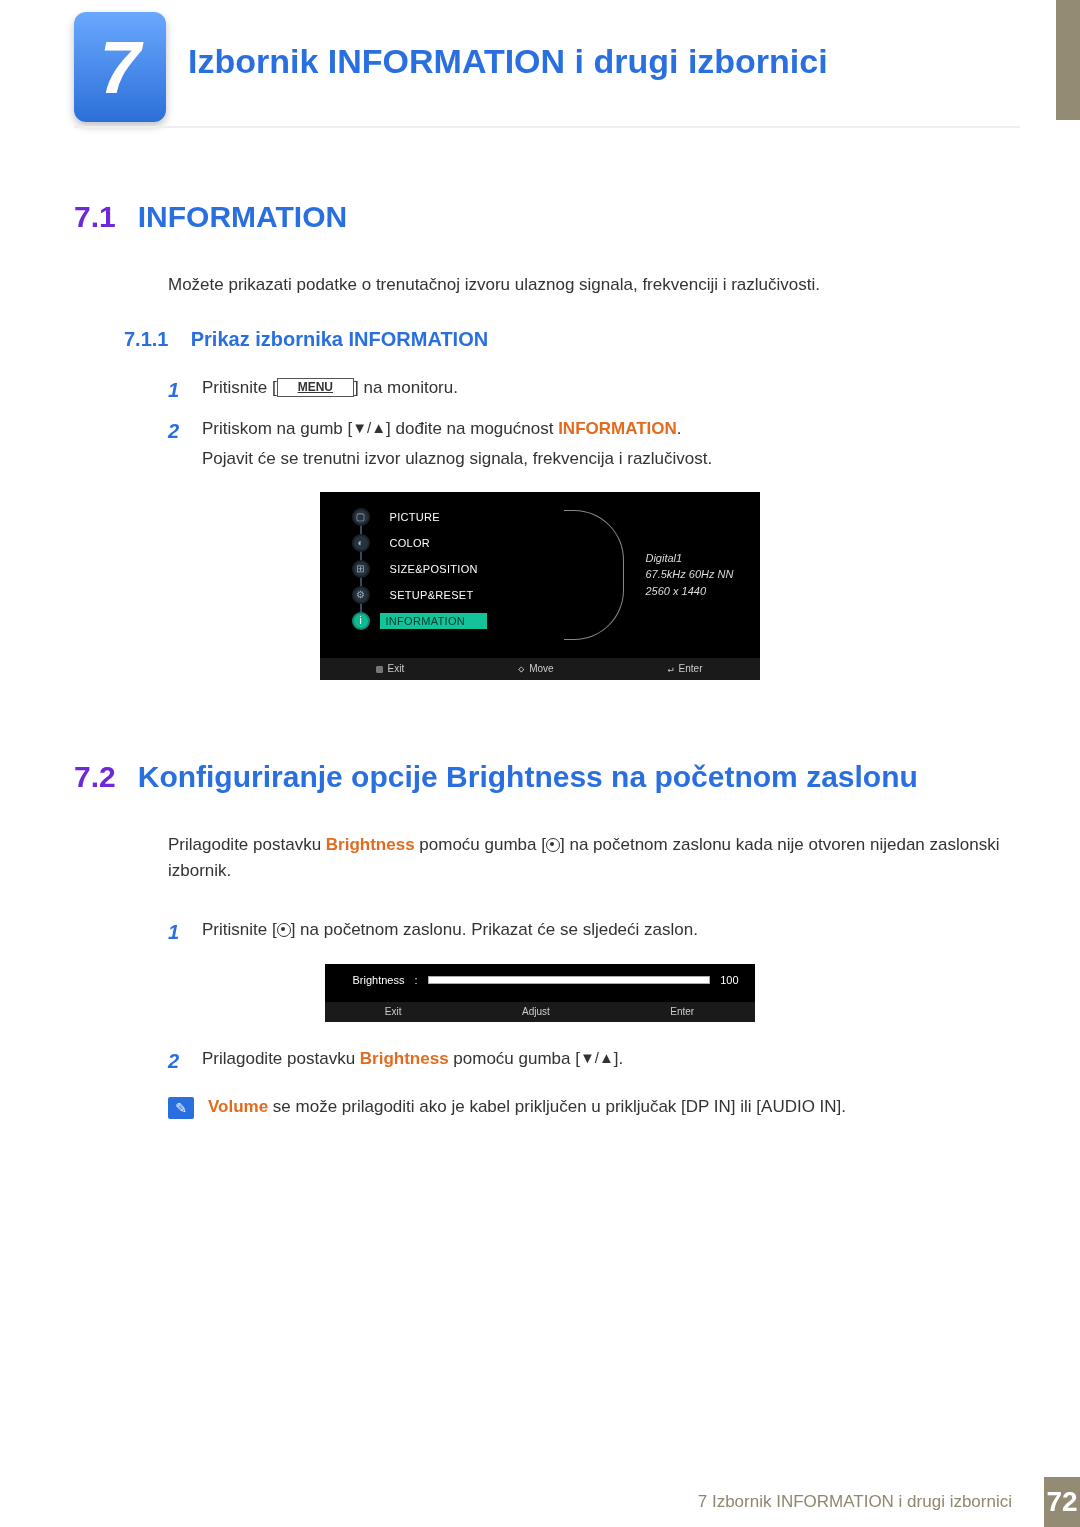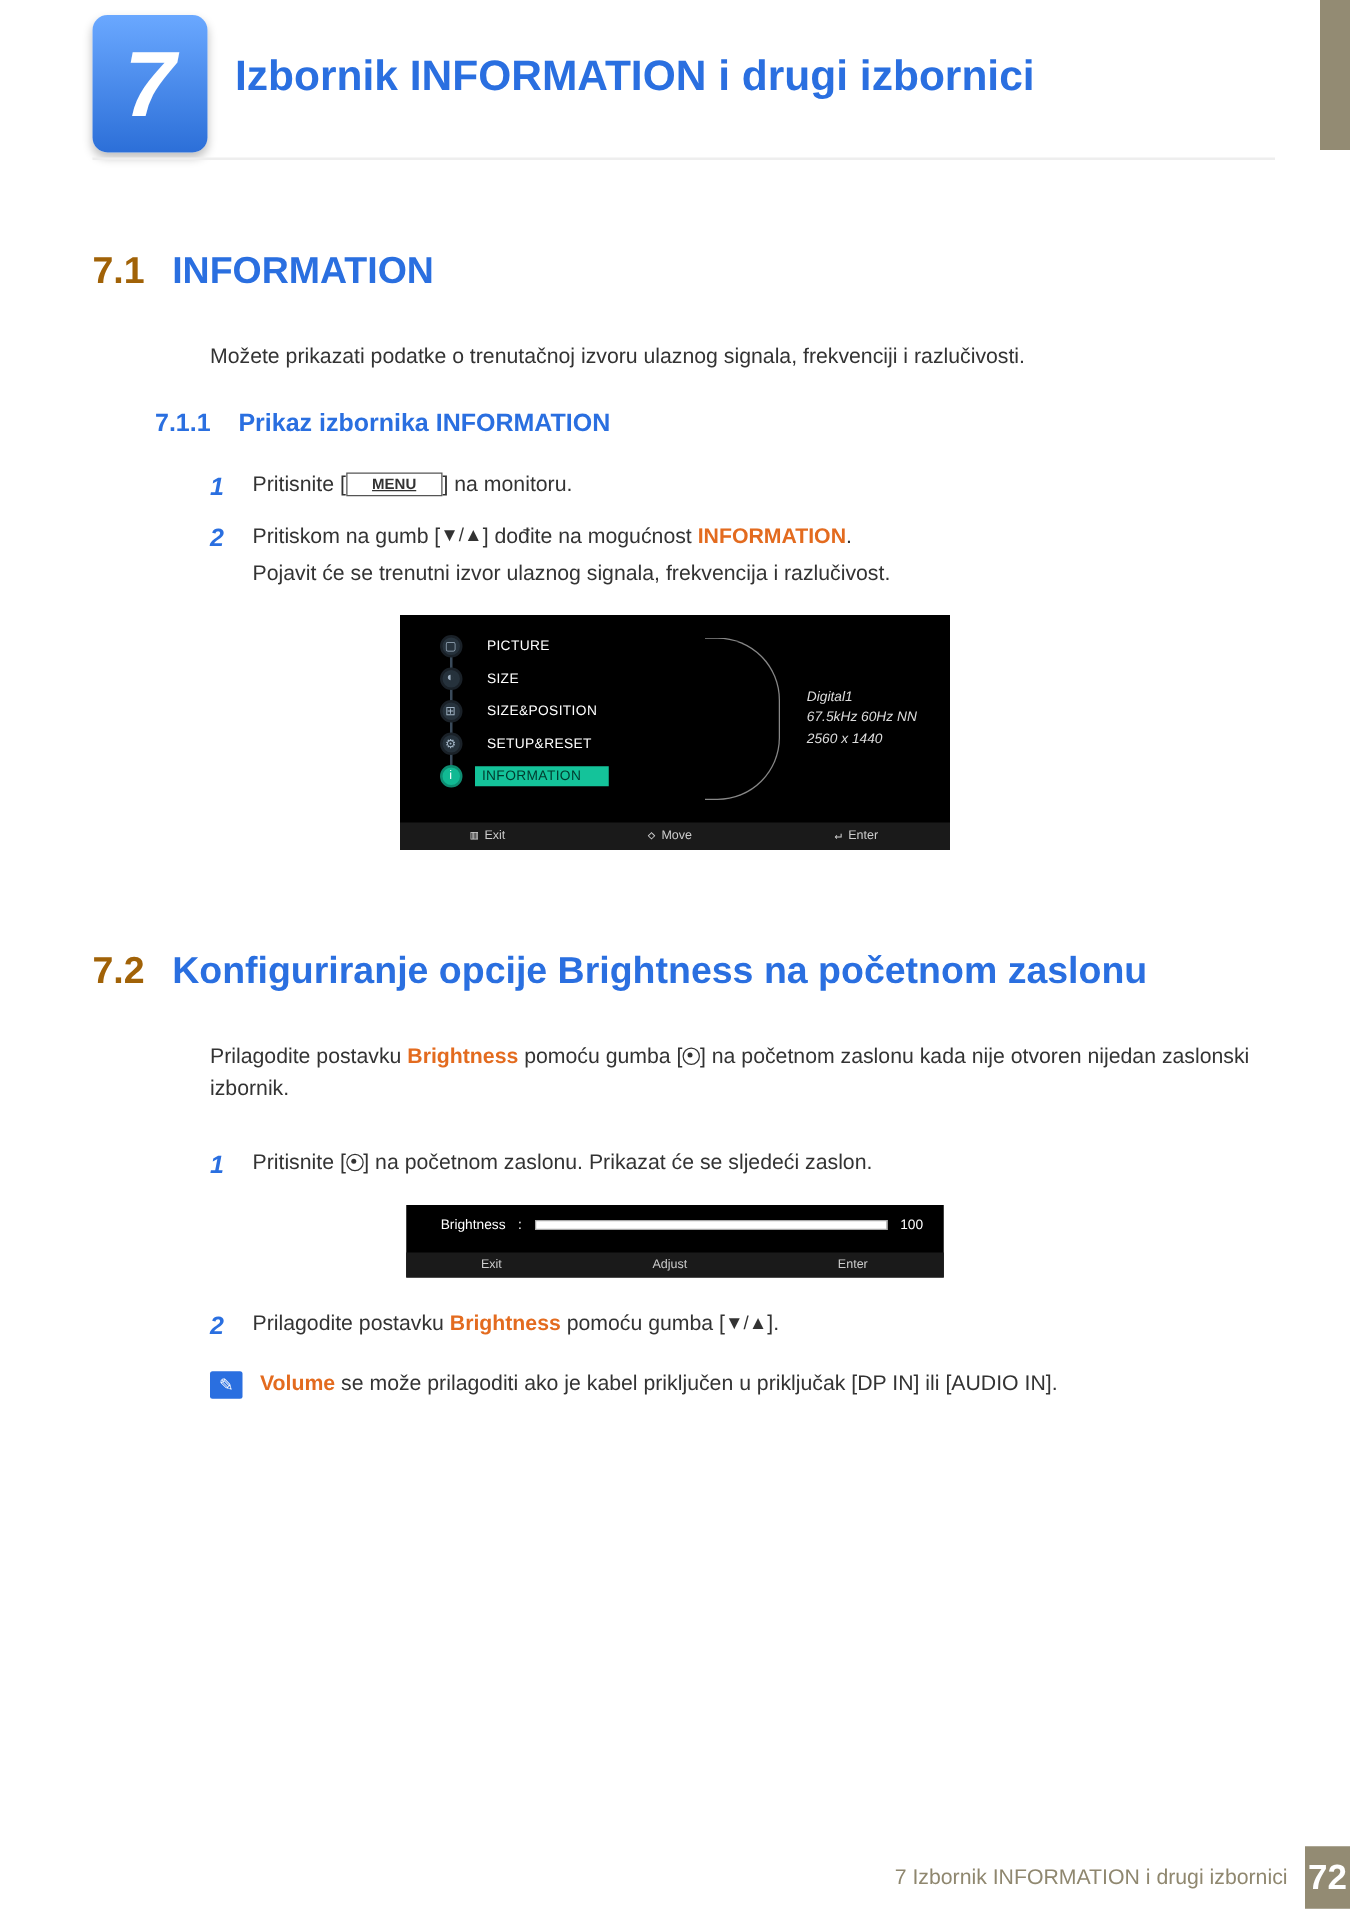--- a/index.html
+++ b/index.html
@@ -60,21 +60,21 @@
     left: 74px;
     right: 75px;
   }
   .h2-row {
     display: flex;
     gap: 22px;
     margin-top: 20px;
     margin-bottom: 38px;
   }
   .h2-num {
-    color: #a16207;
+    color: #6d28d9;
     font-size: 30px;
     font-weight: 600;
   }
   .h2-text {
     color: #2a6fe0;
     font-size: 30px;
     font-weight: 600;
   }
   .body-text {
     font-size: 17px;
@@ -296,21 +296,21 @@
     right: 0;
     height: 50px;
     display: flex;
     justify-content: flex-end;
     align-items: stretch;
   }
   .footer-text {
     color: #8f876f;
     font-size: 17px;
     align-self: center;
-    padding-right: 14px;
+    padding-right: 32px;
   }
   .footer-page {
     width: 36px;
     background: #938b73;
     color: #fff;
     font-size: 28px;
     font-weight: bold;
     display: flex;
     align-items: center;
     justify-content: center;
@@ -360,21 +360,21 @@
 
   <div class="osd1">
     <div class="osd1-menu">
       <div class="osd-vert"></div>
       <div class="osd-item">
         <span class="dot">▢</span>
         <span class="lbl">PICTURE</span>
       </div>
       <div class="osd-item">
         <span class="dot">◐</span>
-        <span class="lbl">SIZE</span>
+        <span class="lbl">COLOR</span>
       </div>
       <div class="osd-item">
         <span class="dot">⊞</span>
         <span class="lbl">SIZE&amp;POSITION</span>
       </div>
       <div class="osd-item">
         <span class="dot">⚙</span>
         <span class="lbl">SETUP&amp;RESET</span>
       </div>
       <div class="osd-item sel">

